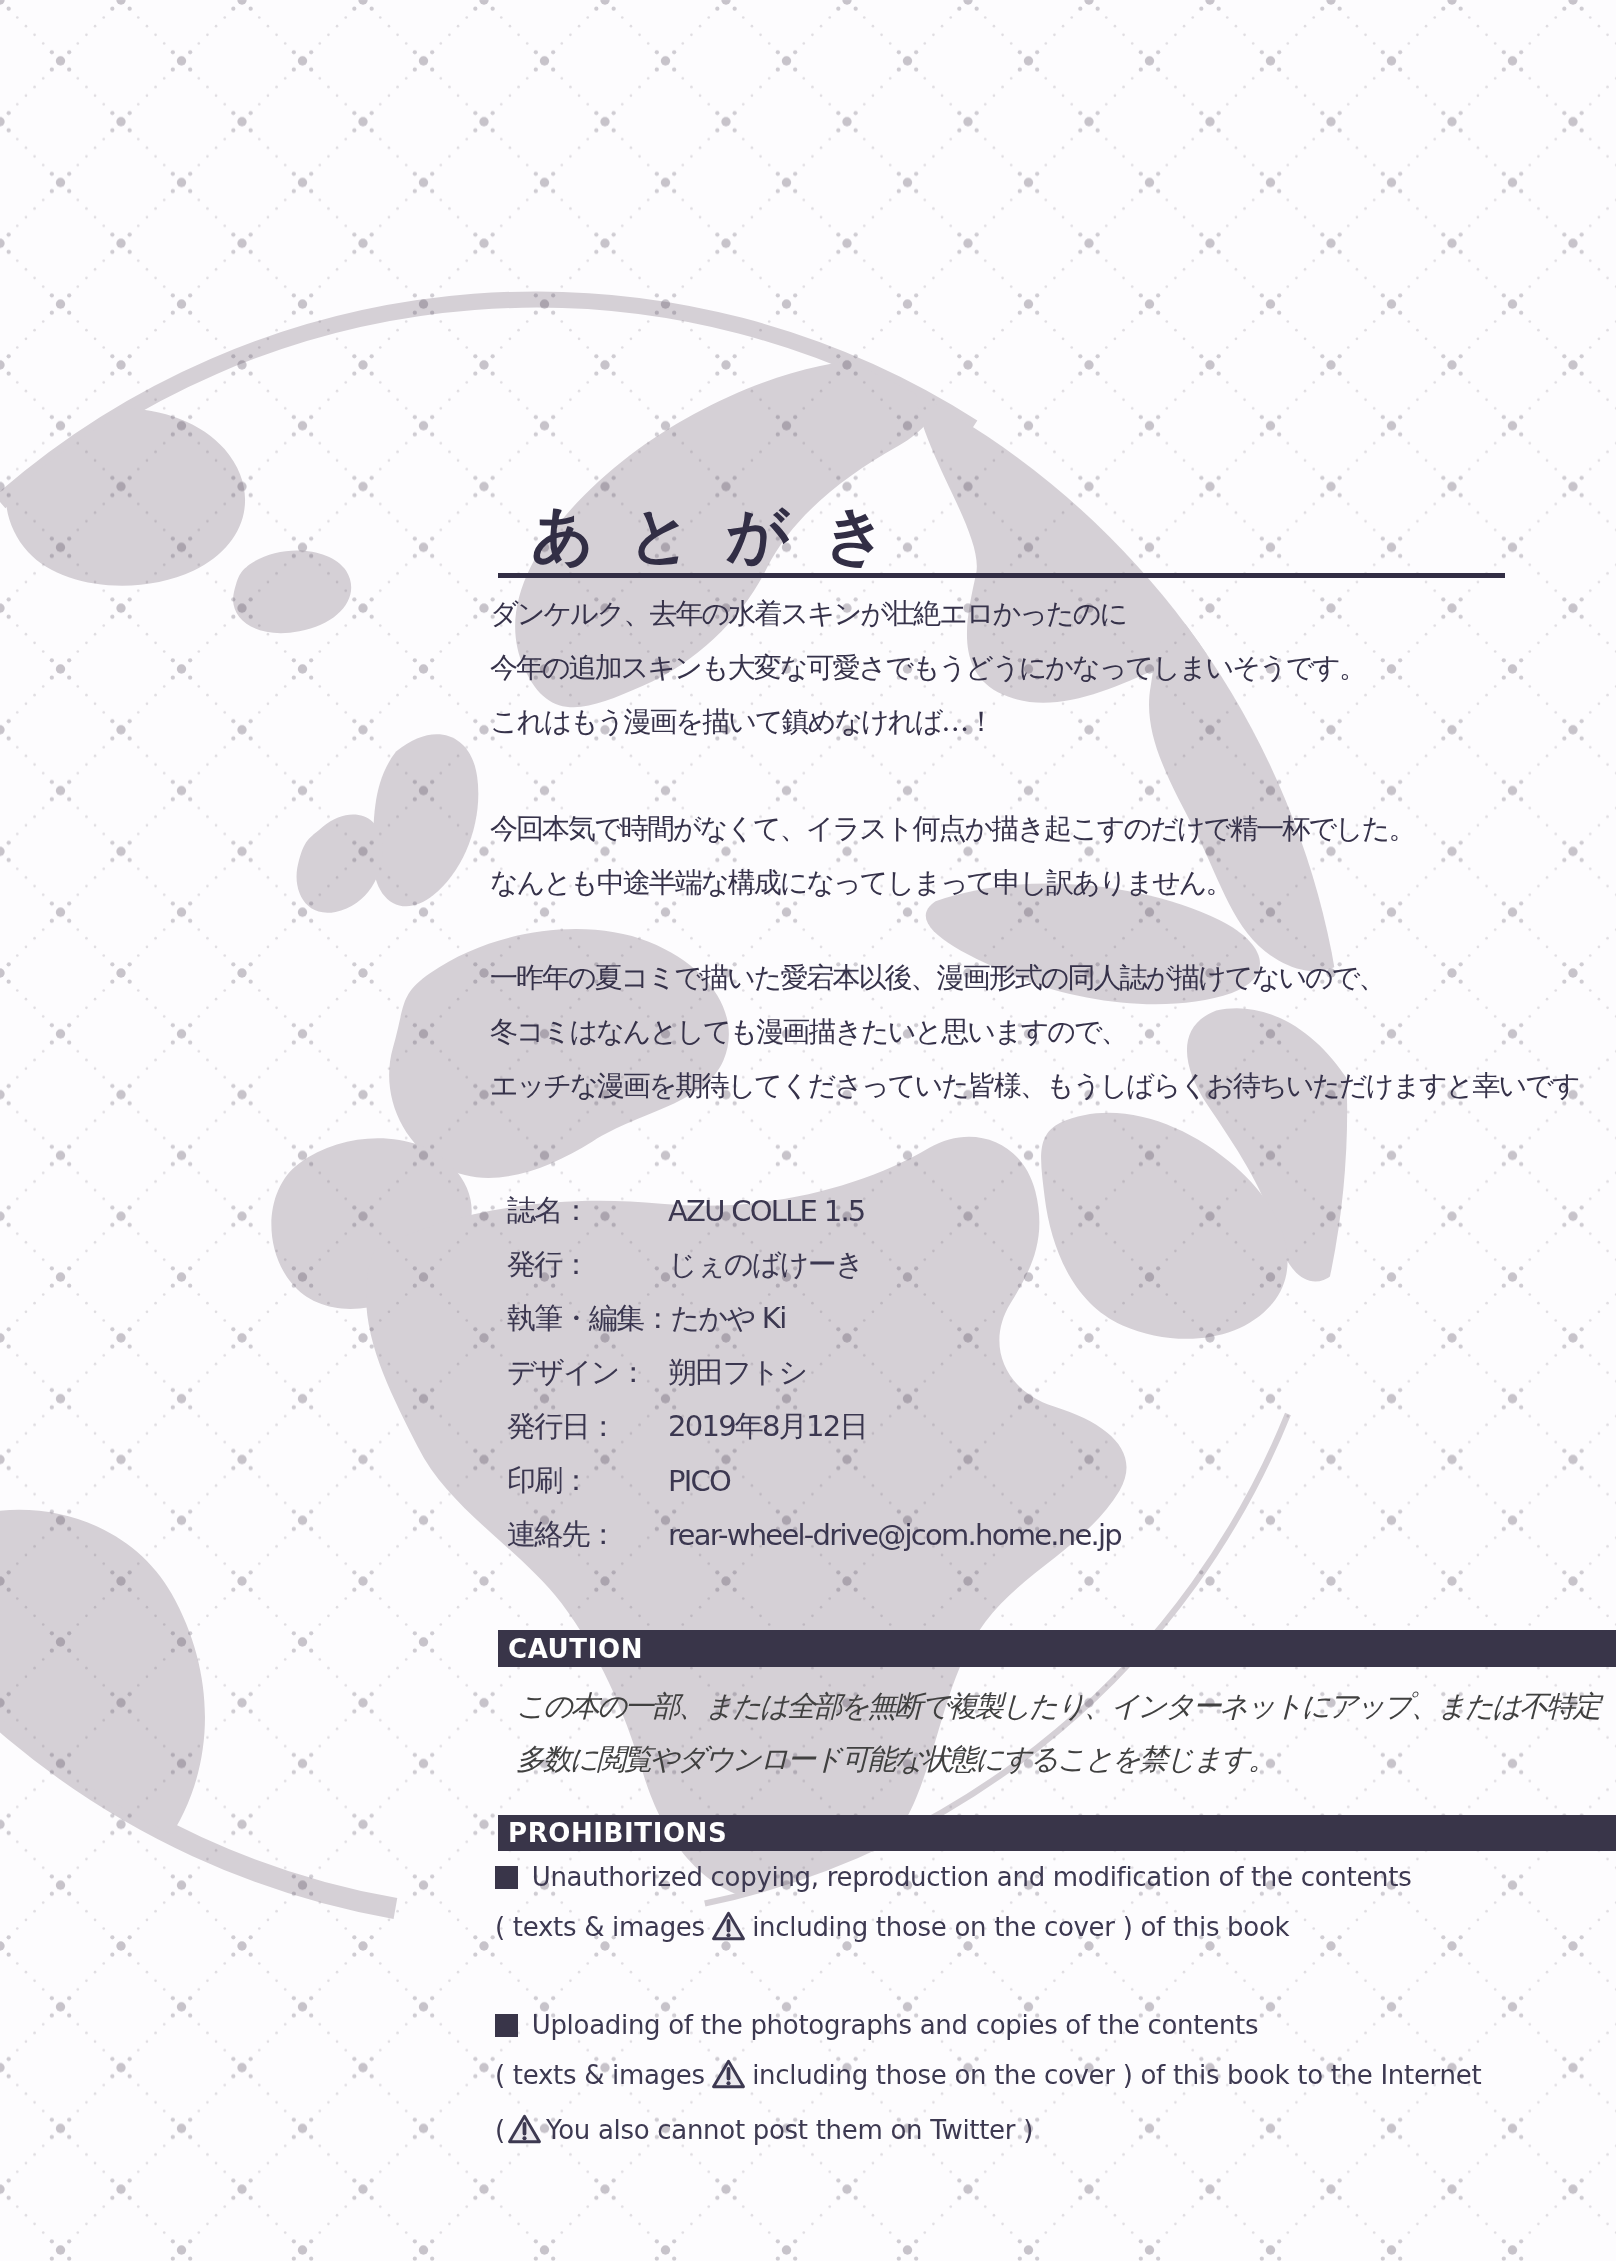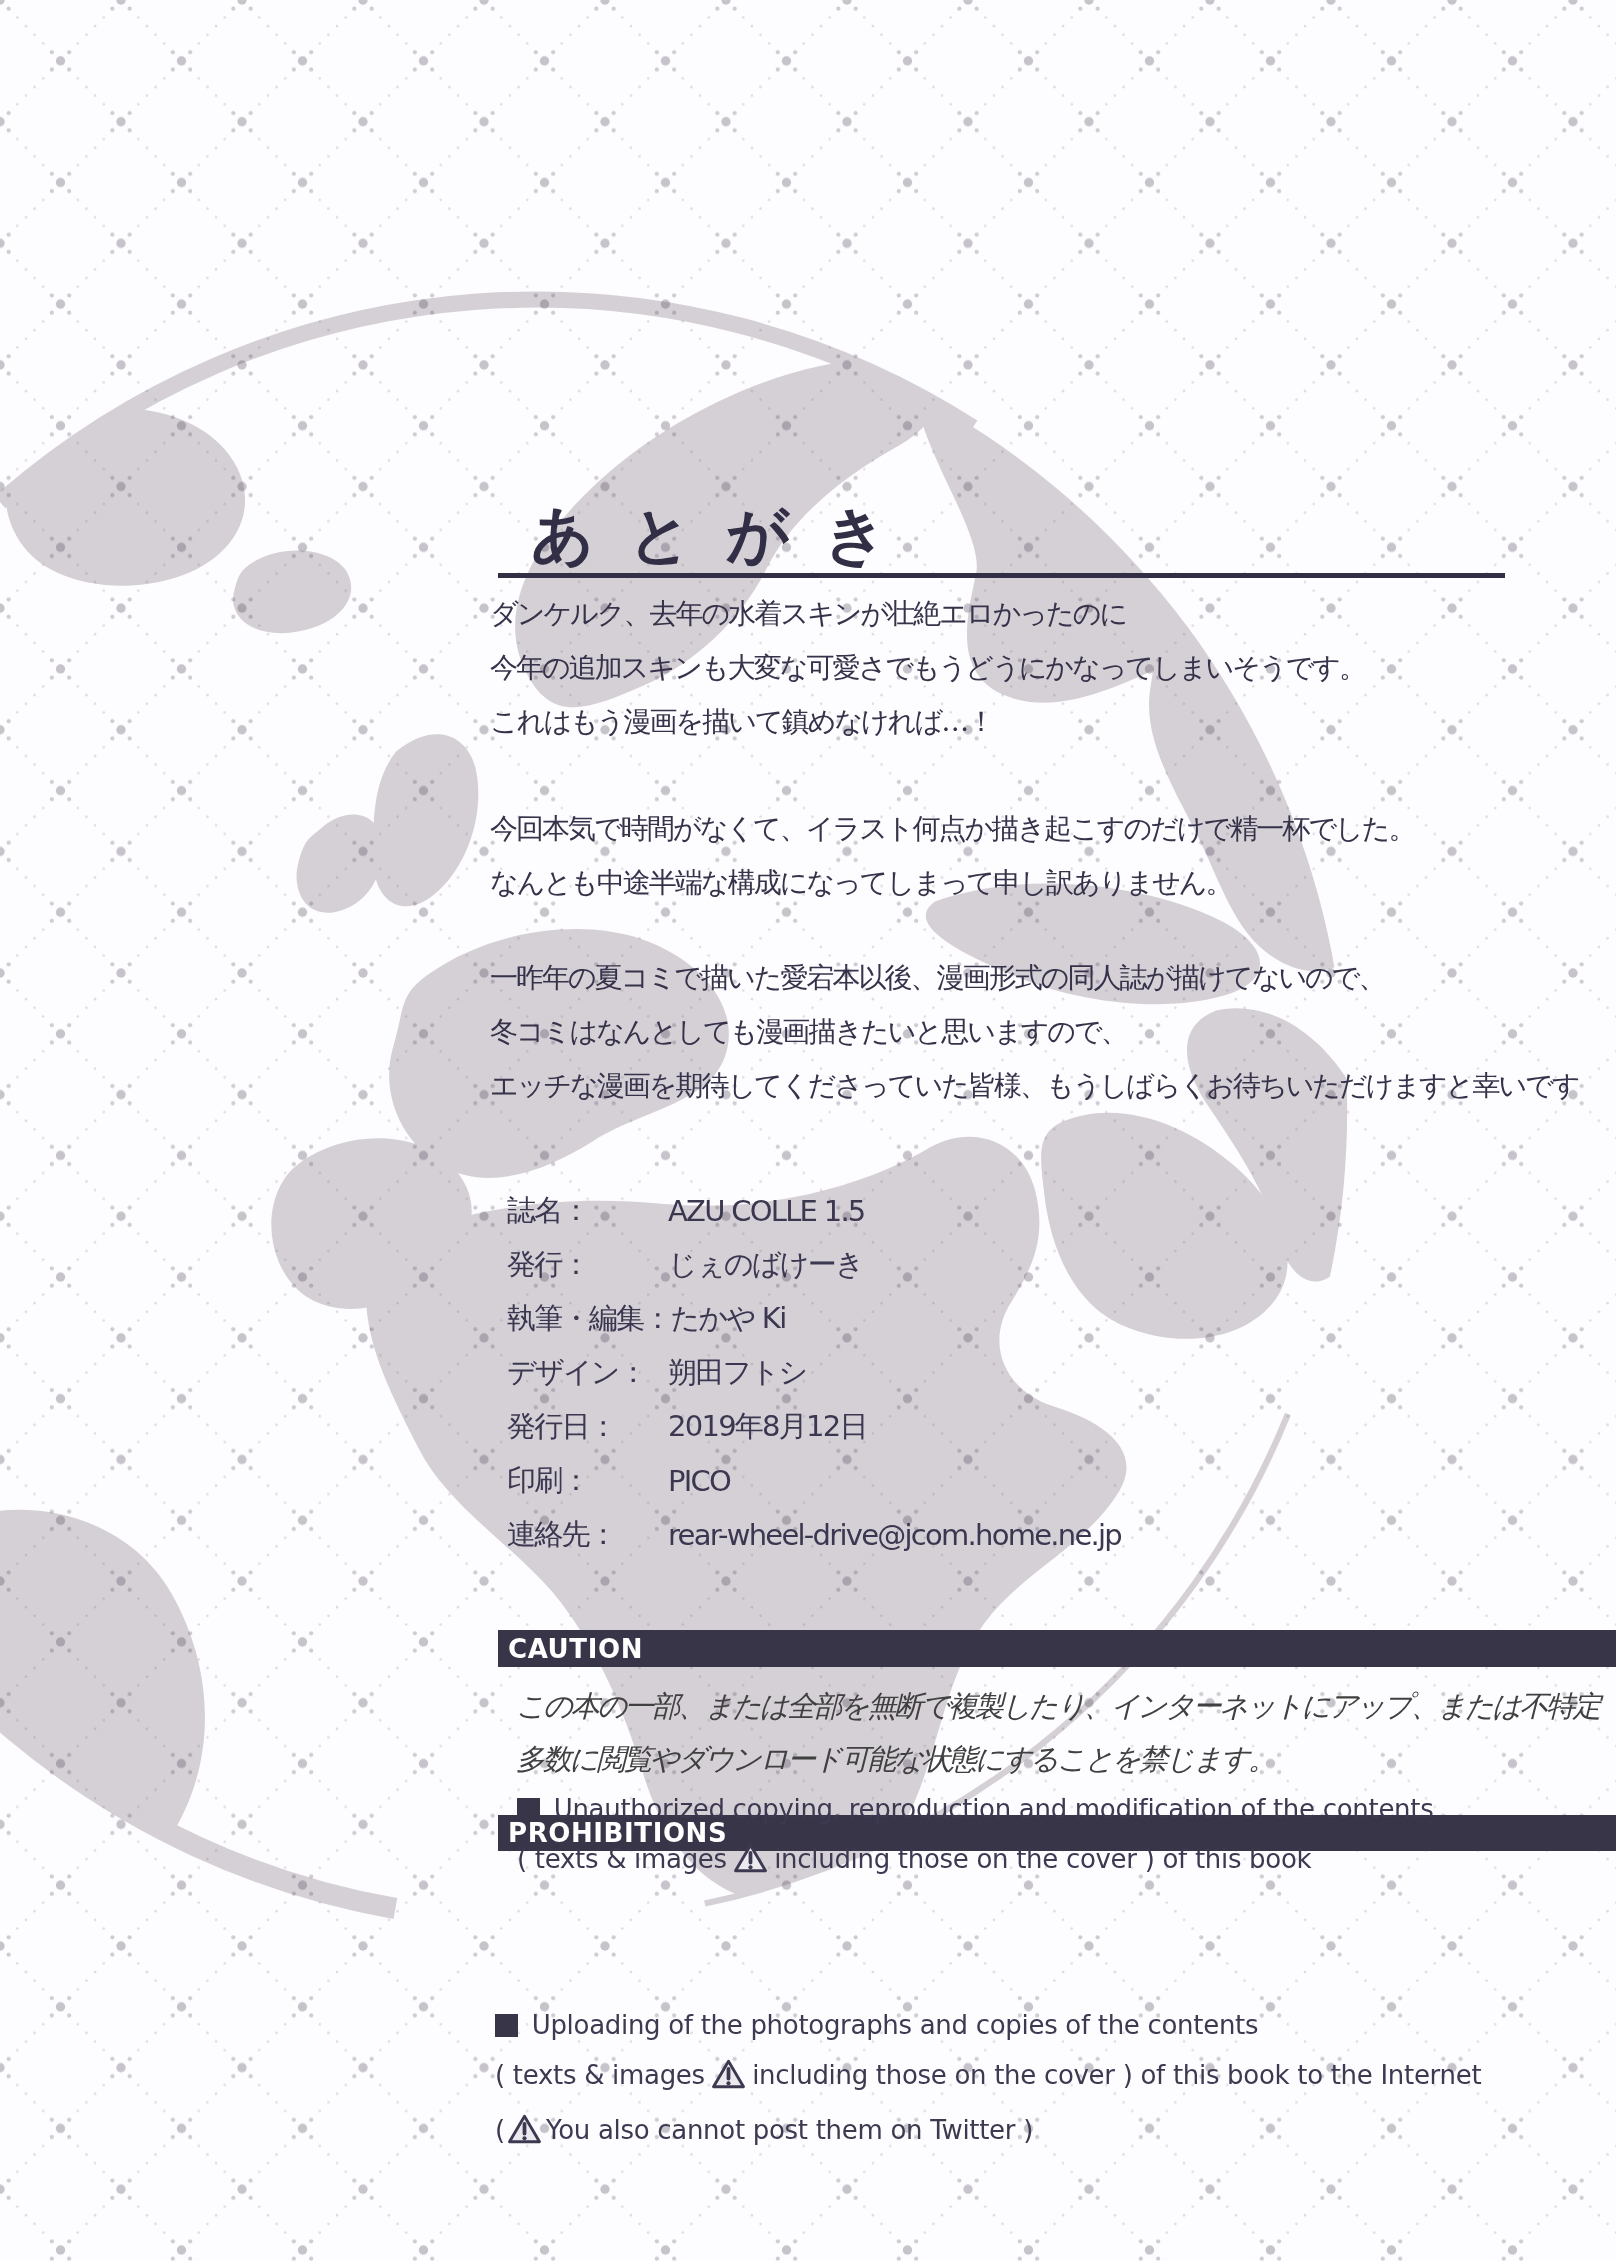--- a/index.html
+++ b/index.html
@@ -60,21 +60,21 @@
     font-size:29px; line-height:53px; letter-spacing:-0.08em;
     color:#404040; white-space:nowrap;font-style:italic;
   }
 
   
   .en-item {
     position:absolute; left:495px;
     font-size:26px; line-height:50px; letter-spacing:-0.3px;
     color:#3d3951; white-space:nowrap;
   }
-  .en-item-1 { top:1784px;margin-left:22px; }
+  .en-item-1 { top:1852px; }
   .en-item-2 { top:2000px; }
   .bullet-square {
     display:inline-block; width:23px; height:22.5px;
     background:#393549; margin-right:13.7px; vertical-align:-2.5px;
   }
   .warn-icon { display:inline-block; vertical-align:-5px; margin:0 6.2px; }
 
   .jp-text, .en-text { display:inline; }
 </style>
 </head>

